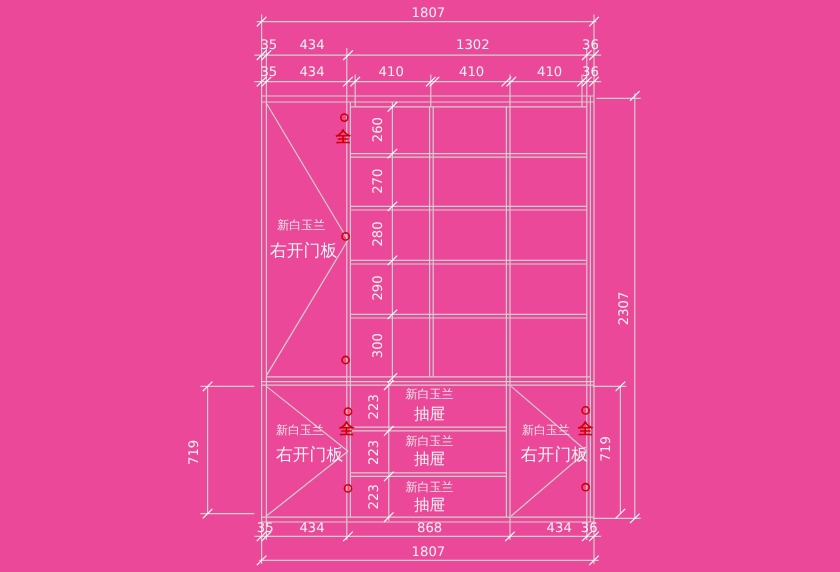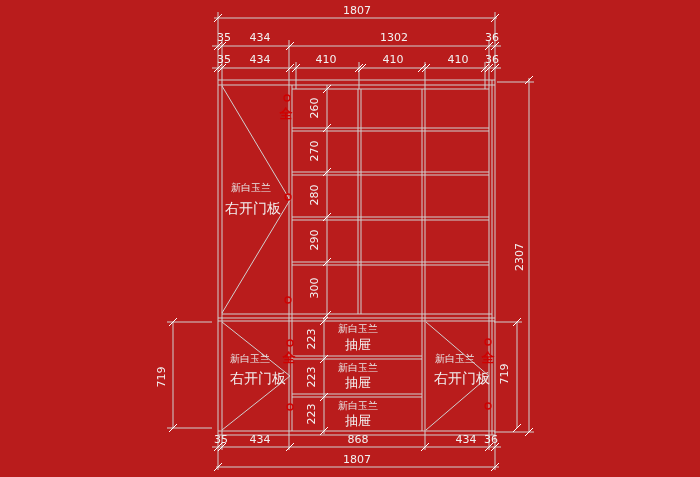--- a/index.html
+++ b/index.html
@@ -1,16 +1,16 @@
 <!DOCTYPE html>
 <html><head>
 <meta charset="utf-8">
 <style>
   html,body{margin:0;padding:0;background:#000;}
-  .canvas{position:relative;width:700px;height:477px;background:#b91c1c;overflow:hidden;}
+  .canvas{position:relative;width:700px;height:477px;background:#ec4899;overflow:hidden;}
   svg{display:block;}
   text{font-family:"DejaVu Sans",sans-serif;}
   .t{fill:#f2f2f2;font-size:11px;text-anchor:middle;}
   .cn{fill:#e8e8e8;font-size:10px;text-anchor:middle;}
   .cnBig{fill:#f2f2f2;font-size:14px;text-anchor:middle;}
   .cnMed{fill:#f2f2f2;font-size:13px;text-anchor:middle;}
   .red{fill:#d00000;font-size:13px;font-weight:bold;text-anchor:middle;}
 </style>
 </head>
 <body>

